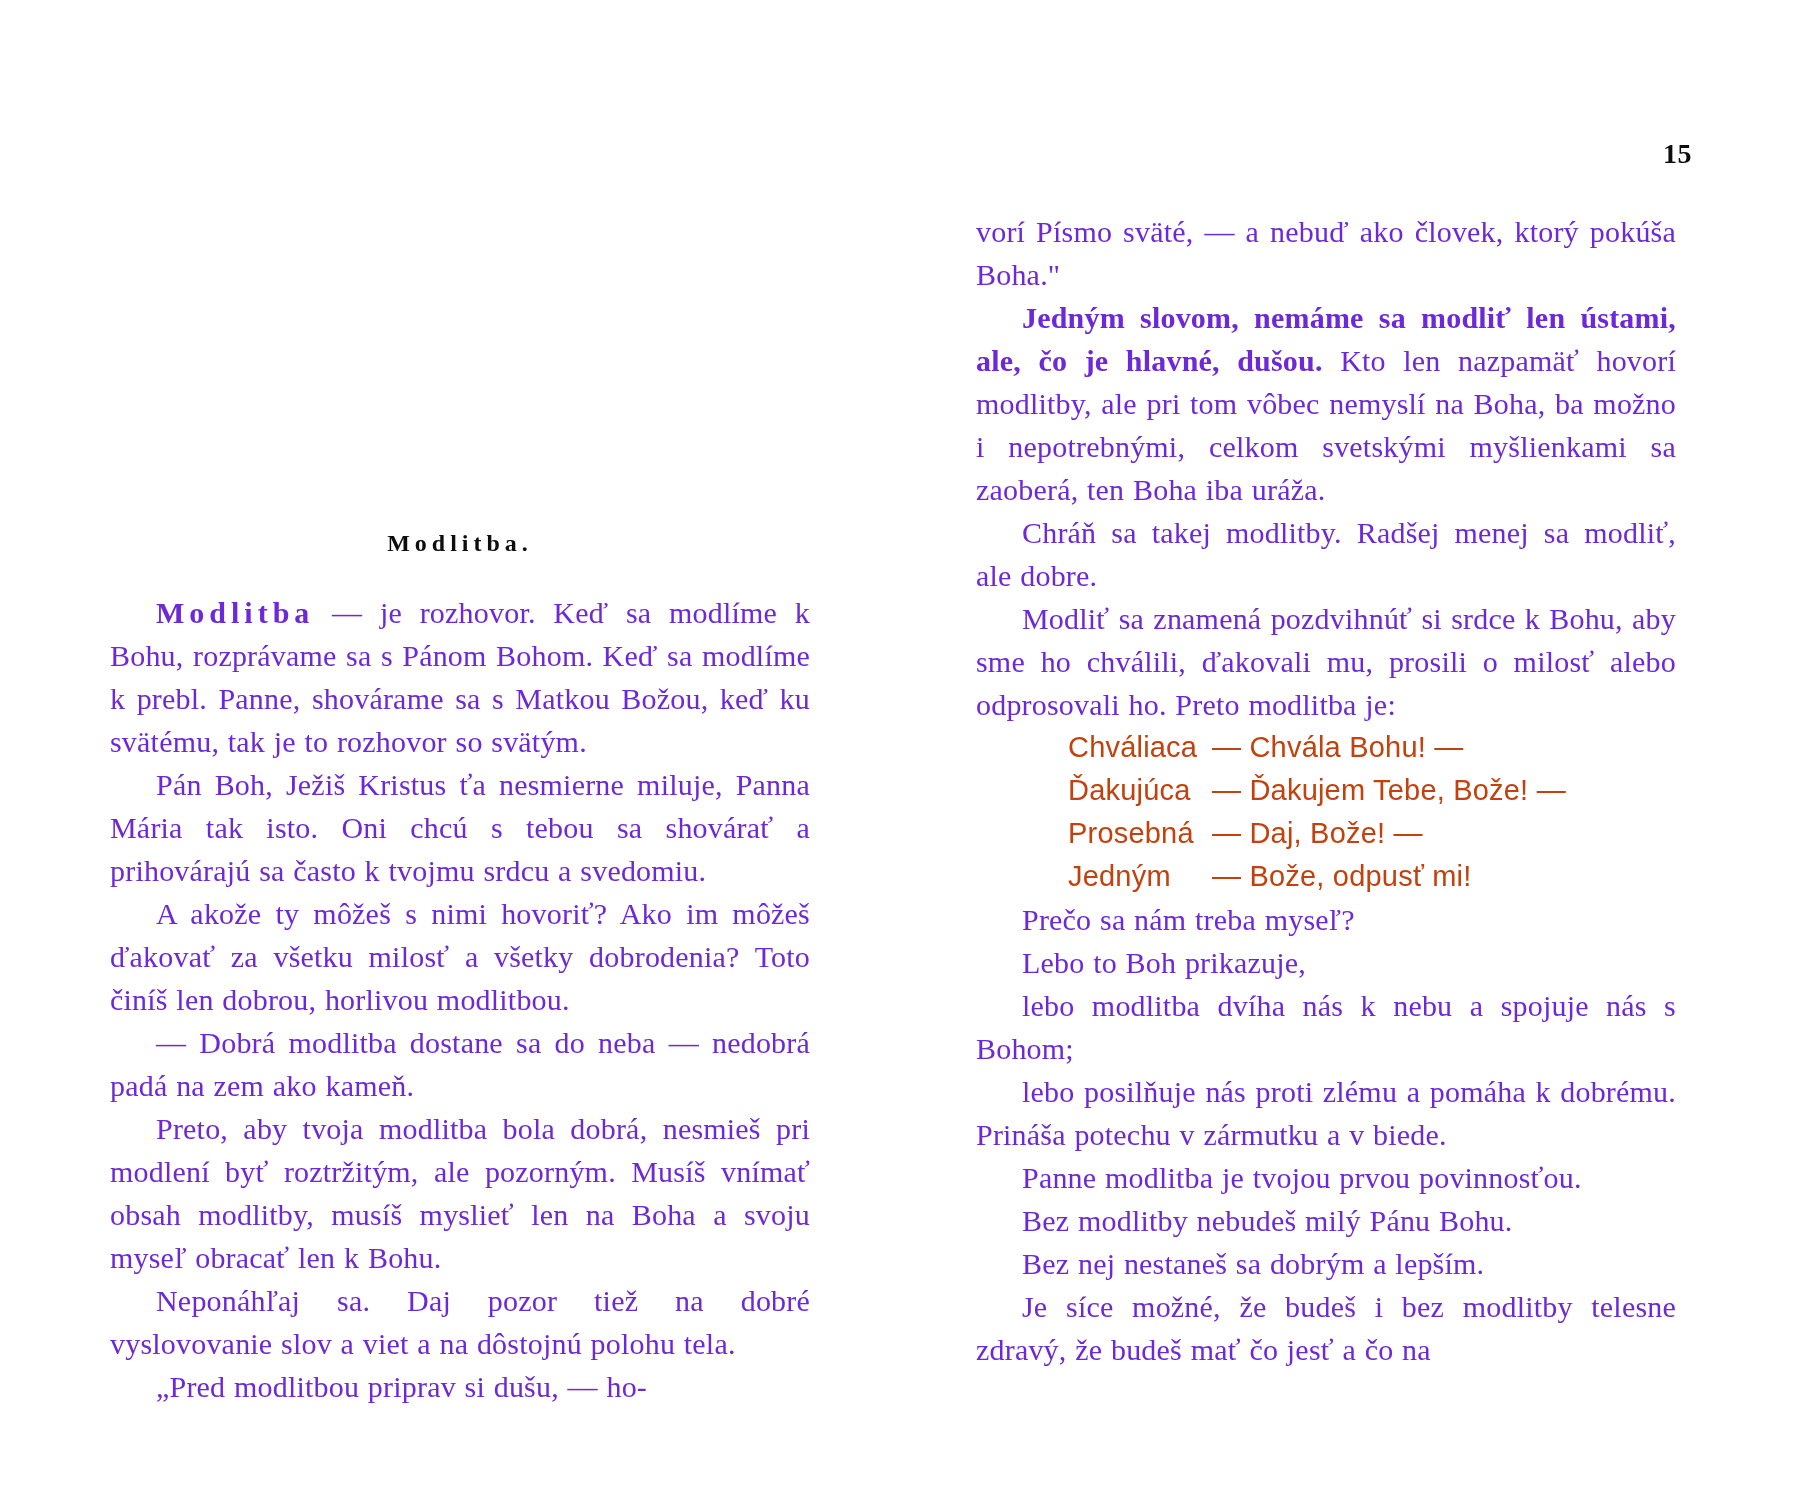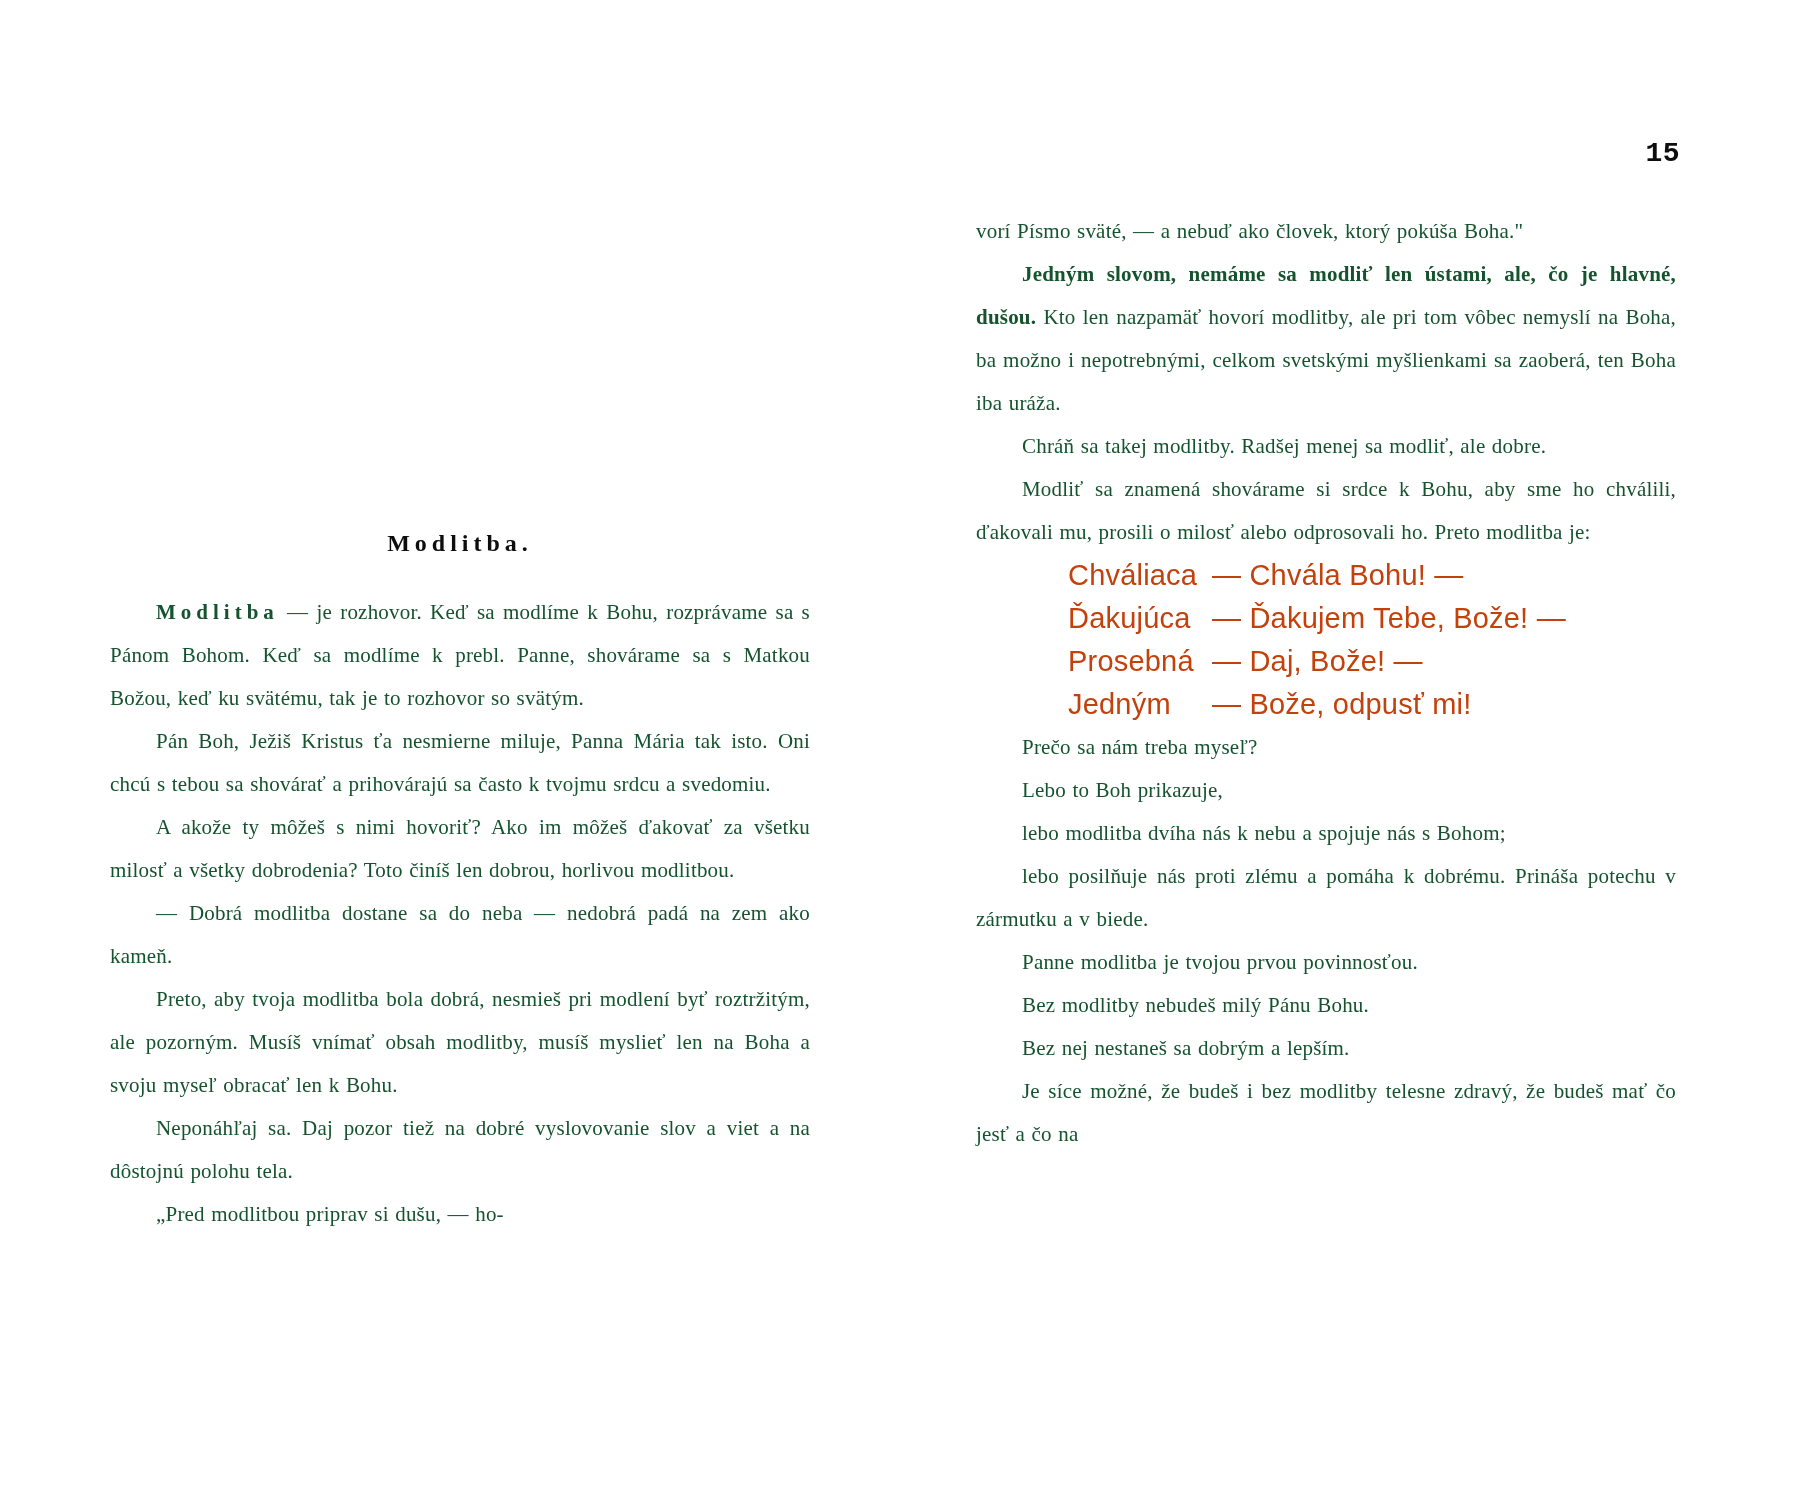--- a/index.html
+++ b/index.html
@@ -17,23 +17,23 @@
   }
   .page {
     position: absolute;
     left: 0; top: 0;
     width: 1808px;
     height: 1500px;
     background: #ffffff;
   }
   .page-number {
     position: absolute;
-    right: 128px;
+    right: 116px;
     top: 138px;
-    font-family: Liberation Mono, monospace;
+    font-family: Liberation Serif, serif;
     font-size: 28px;
     font-weight: bold;
     letter-spacing: 0.5px;
     color: #0d0d0d;
   }
   .columns {
     position: absolute;
     left: 110px;
     top: 210px;
     width: 1590px;
@@ -53,26 +53,26 @@
     font-family: "Liberation Serif", serif;
     font-size: 24px;
     font-weight: bold;
     letter-spacing: 5px;
     text-align: center;
     margin: 0 0 34px 0;
     color: #0d0d0d;
   }
   p.para {
     font-family: "Liberation Serif", serif;
-    font-size: 21px;
+    font-size: 30px;
     line-height: 43px;
     margin: 0;
     text-align: justify;
     text-justify: inter-word;
-    color: #14532d;
+    color: #6d28d9;
     letter-spacing: 0.2px;
     word-spacing: 1px;
   }
   p.para.indent {
     text-indent: 46px;
   }
   p.para.noindent {
     text-indent: 0;
   }
   .sp {
@@ -129,21 +129,21 @@
     </div>
 
     <div class="column col-right">
 
       <p class="para noindent">vorí Písmo sväté, — a nebuď ako človek, ktorý pokúša Boha."</p>
 
       <p class="para indent"><span class="bold">Jedným slovom, nemáme sa modliť len ústami, ale, čo je hlavné, dušou.</span><span> Kto len nazpamäť hovorí modlitby, ale pri tom vôbec nemyslí na Boha, ba možno i nepotrebnými, celkom svetskými myšlienkami sa zaoberá, ten Boha iba uráža.</span></p>
 
       <p class="para indent">Chráň sa takej modlitby. Radšej menej sa modliť, ale dobre.</p>
 
-      <p class="para indent">Modliť sa znamená shovárame si srdce k Bohu, aby sme ho chválili, ďakovali mu, prosili o milosť alebo odprosovali ho. Preto modlitba je:</p>
+      <p class="para indent">Modliť sa znamená pozdvihnúť si srdce k Bohu, aby sme ho chválili, ďakovali mu, prosili o milosť alebo odprosovali ho. Preto modlitba je:</p>
 
       <p class="listline"><span class="term">Chváliaca</span><span>— Chvála Bohu! —</span></p>
       <p class="listline"><span class="term">Ďakujúca</span><span>— Ďakujem Tebe, Bože! —</span></p>
       <p class="listline"><span class="term">Prosebná</span><span>— Daj, Bože! —</span></p>
       <p class="listline"><span class="term">Jedným</span><span>— Bože, odpusť mi!</span></p>
 
       <p class="para indent nojust">Prečo sa nám treba myseľ?</p>
 
       <p class="para indent nojust">Lebo to Boh prikazuje,</p>
       <p class="para indent">lebo modlitba dvíha nás k nebu a spojuje nás s Bohom;</p>

